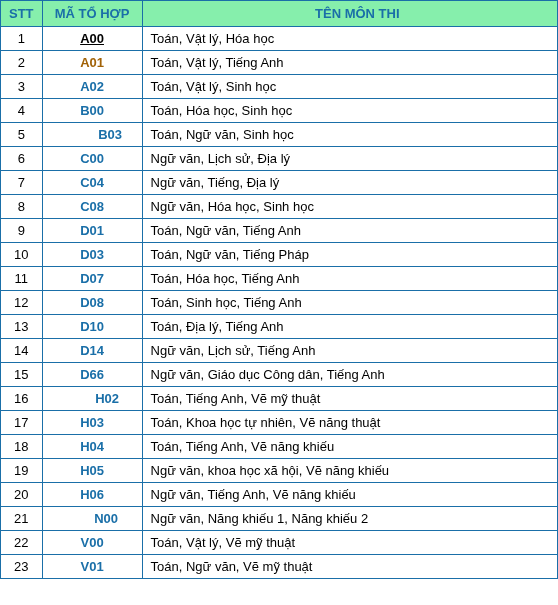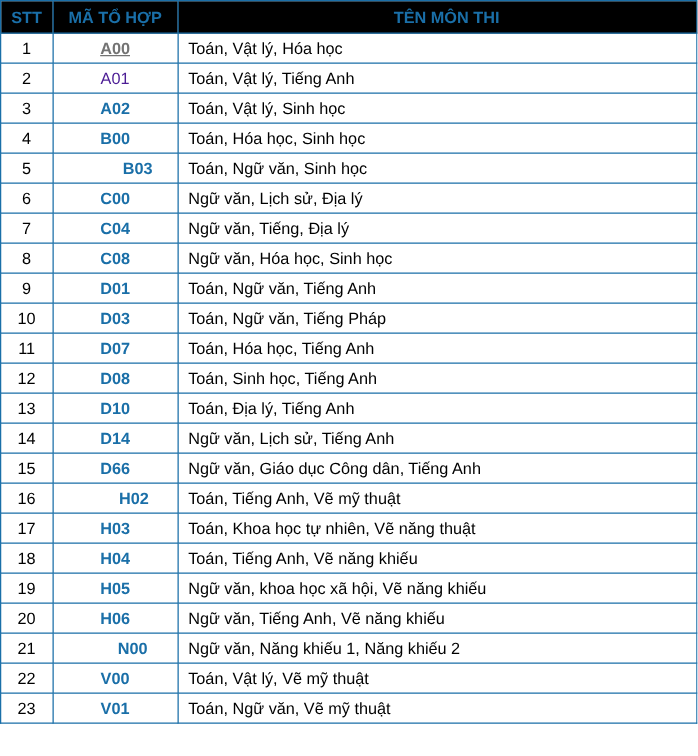--- a/index.html
+++ b/index.html
@@ -21,21 +21,21 @@
       width: 558px;
       min-height: 605px;
     }
 
     table {
       width: 100%;
       border-collapse: collapse;
     }
 
     thead tr th {
-      background-color: #000000;
+      background-color: #86efac;
       color: #1a6fa8;
       font-weight: bold;
       border: 1px solid #1a6fa8;
       padding: 5px 8px;
       text-align: center;
       font-size: 13px;
     }
 
     tbody tr td {
       border: 1px solid #1a6fa8;
@@ -89,26 +89,26 @@
     <thead>
       <tr>
         <th class="header-stt">STT</th>
         <th class="header-ma">MÃ TỔ HỢP</th>
         <th class="header-ten">TÊN MÔN THI</th>
       </tr>
     </thead>
     <tbody id="table-body">
     <tr>
           <td>1</td>
-          <td style="color: #737373; font-weight: bold; text-decoration: underline;">A00</td>
+          <td style="color: #000000; font-weight: bold; text-decoration: underline;">A00</td>
           <td>Toán, Vật lý, Hóa học</td>
         </tr>
         <tr>
           <td>2</td>
-          <td style="color: #4c1d95; font-weight: normal;">A01</td>
+          <td style="color: #a16207; font-weight: bold;">A01</td>
           <td>Toán, Vật lý, Tiếng Anh</td>
         </tr>
         <tr>
           <td>3</td>
           <td style="color: rgb(26, 111, 168); font-weight: bold;">A02</td>
           <td>Toán, Vật lý, Sinh học</td>
         </tr>
         <tr>
           <td>4</td>
           <td style="color: rgb(26, 111, 168); font-weight: bold;">B00</td>

